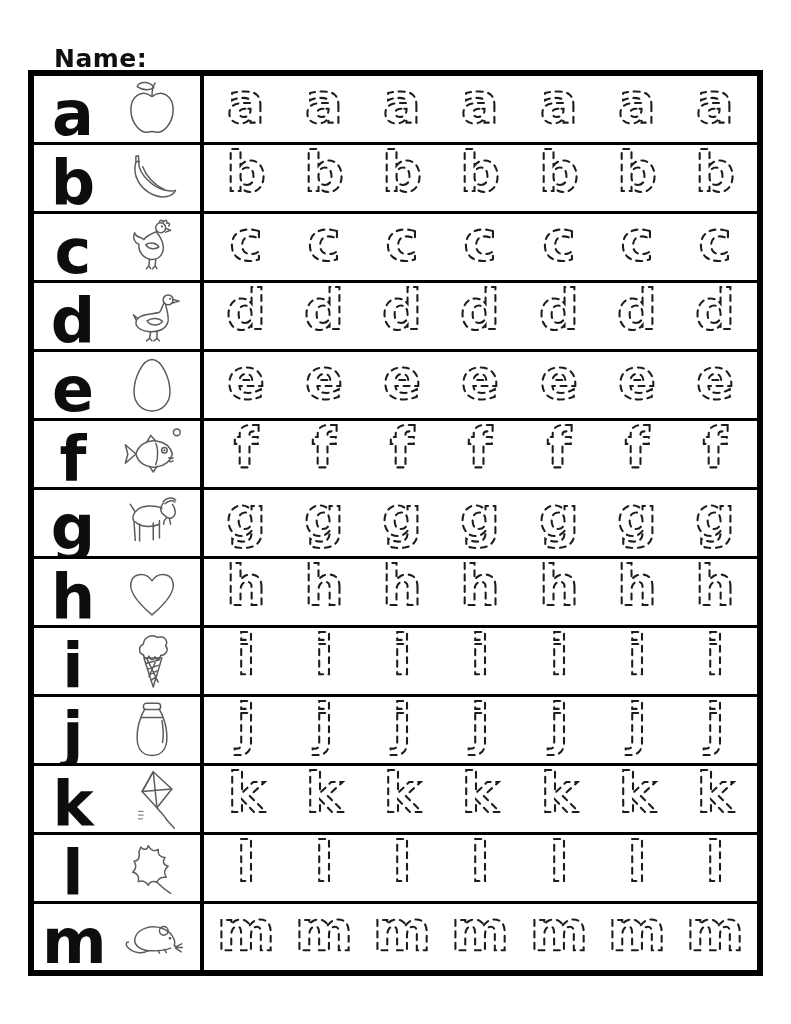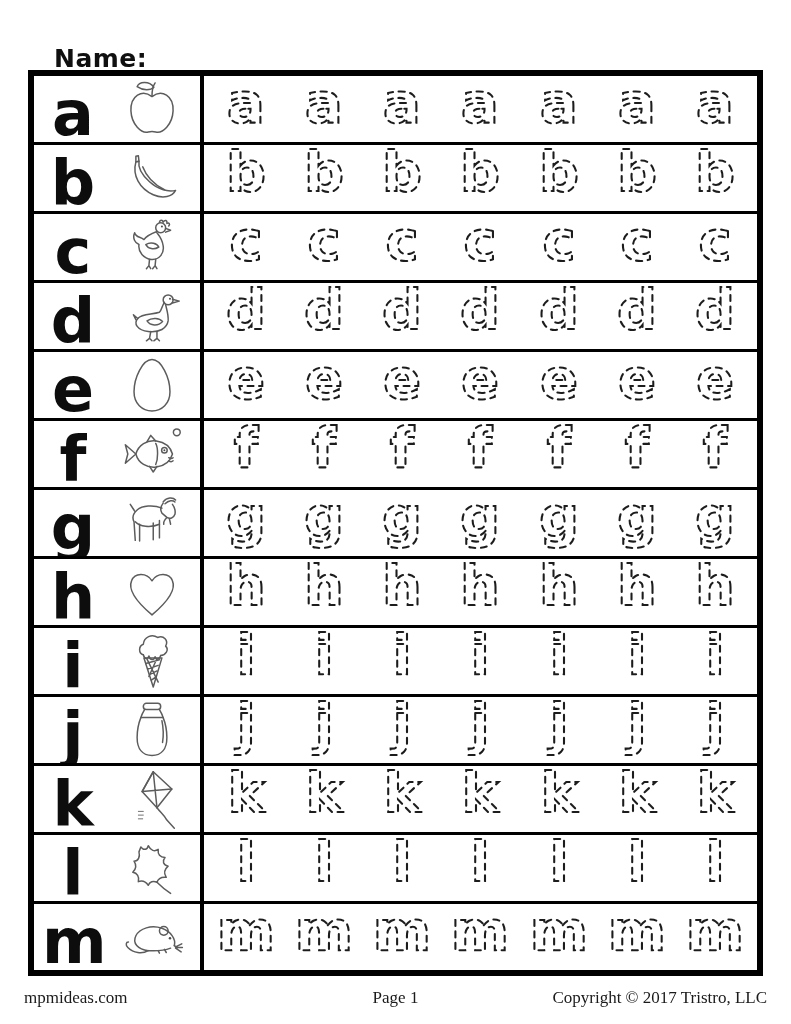--- a/index.html
+++ b/index.html
@@ -601,19 +601,14 @@
           <svg class="trace" viewBox="0 0 56 66" width="56" height="66">
             <text x="28" y="46" text-anchor="middle">m</text>
           </svg>
           <svg class="trace" viewBox="0 0 56 66" width="56" height="66">
             <text x="28" y="46" text-anchor="middle">m</text>
           </svg>
         </div>
   </div>
 </div>
 
-  <div class="footer">
-    <span class="f-left">mpmideas.com</span>
-    <span class="f-mid">Page 1</span>
-    <span class="f-right">Copyright © 2017 Tristro, LLC</span>
-  </div>
 
 </div>
 
 </body></html>

